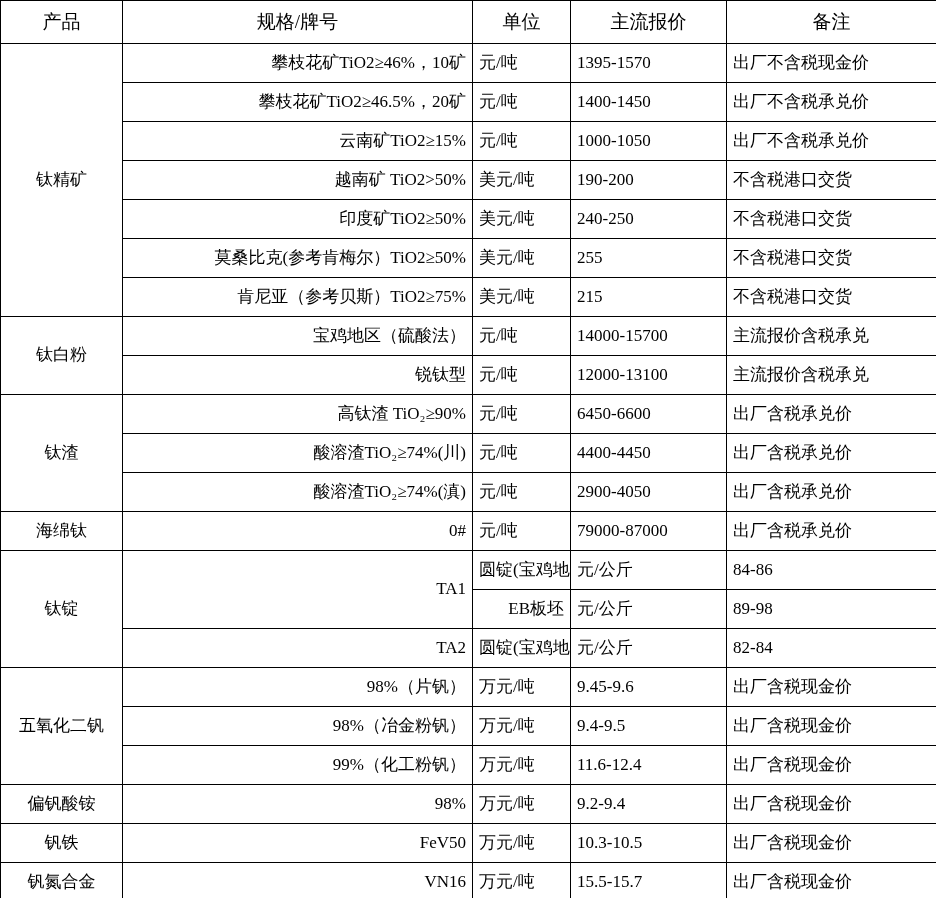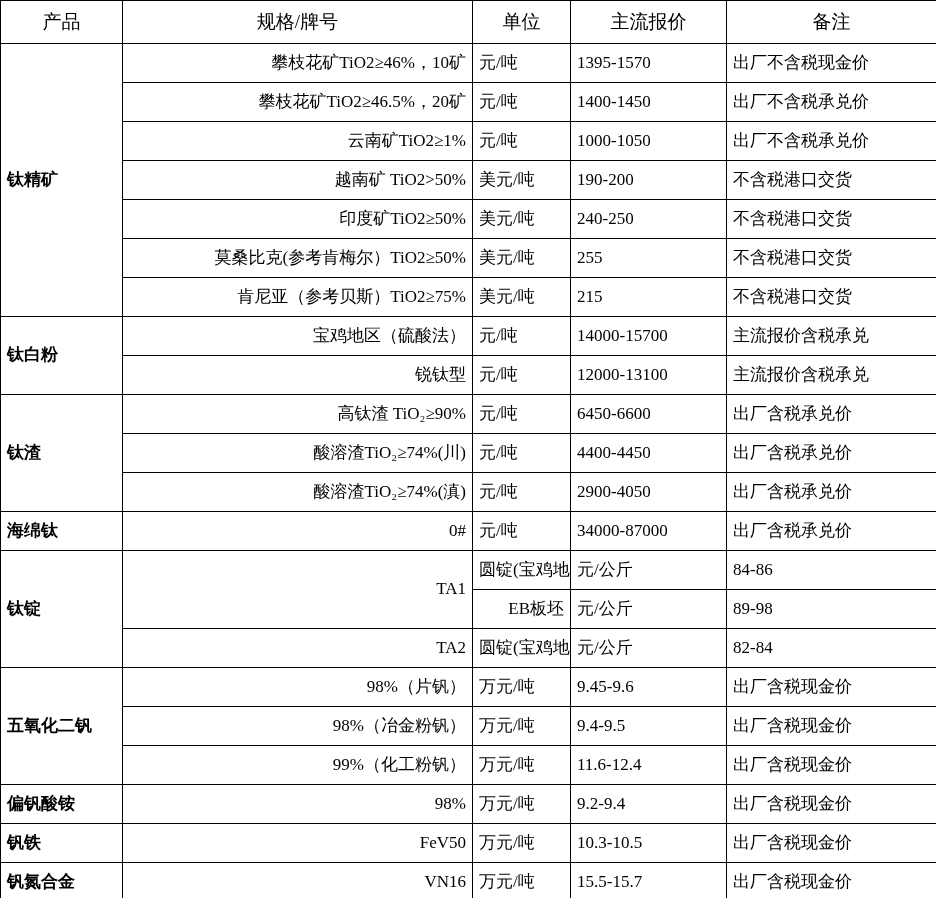--- a/index.html
+++ b/index.html
@@ -27,22 +27,22 @@
     overflow: hidden;
     white-space: nowrap;
   }
   table.price-table th {
     text-align: center;
     font-weight: normal;
     font-size: 19px;
     height: 42px;
   }
   td.cat {
-    text-align: left;
-    font-weight: bold;
+    text-align: center;
+    font-weight: normal;
     font-size: 18px;
   }
   td.spec {
     text-align: right;
   }
   td.unit, td.price, td.remark {
     text-align: left;
   }
   
   col.c-cat   { width: 122px; }
@@ -80,21 +80,21 @@
         <td class="price">1395-1570</td>
         <td class="remark">出厂不含税现金价</td>
       </tr>
       <tr>
         <td class="spec">攀枝花矿TiO2≥46.5%，20矿</td>
         <td class="unit">元/吨</td>
         <td class="price">1400-1450</td>
         <td class="remark">出厂不含税承兑价</td>
       </tr>
       <tr>
-        <td class="spec">云南矿TiO2≥1%</td>
+        <td class="spec">云南矿TiO2≥15%</td>
         <td class="unit">元/吨</td>
         <td class="price">1000-1050</td>
         <td class="remark">出厂不含税承兑价</td>
       </tr>
       <tr>
         <td class="spec">越南矿 TiO2&gt;50%</td>
         <td class="unit">美元/吨</td>
         <td class="price">190-200</td>
         <td class="remark">不含税港口交货</td>
       </tr>
@@ -145,21 +145,21 @@
       <tr>
         <td class="spec">酸溶渣TiO₂≥74%(滇)</td>
         <td class="unit">元/吨</td>
         <td class="price">2900-4050</td>
         <td class="remark">出厂含税承兑价</td>
       </tr>
       <tr>
         <td class="cat" rowspan="1">海绵钛</td>
         <td class="spec">0#</td>
         <td class="unit">元/吨</td>
-        <td class="price">34000-87000</td>
+        <td class="price">79000-87000</td>
         <td class="remark">出厂含税承兑价</td>
       </tr>
       <tr>
         <td class="cat" rowspan="3">钛锭</td>
         <td class="spec sub-left" rowspan="2" style="width: 88px; padding-left: 40px;">TA1</td>
         <td class="spec">圆锭(宝鸡地区)</td>
         <td class="unit">元/公斤</td>
         <td class="price">84-86</td>
         <td class="remark">出厂含税承兑价</td>
       </tr>

